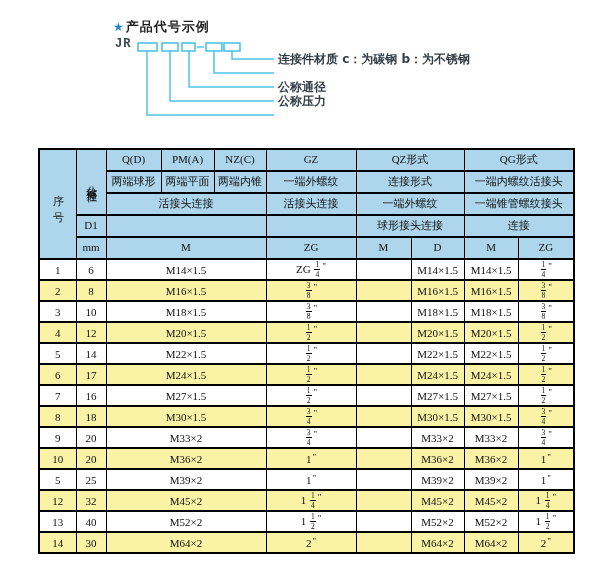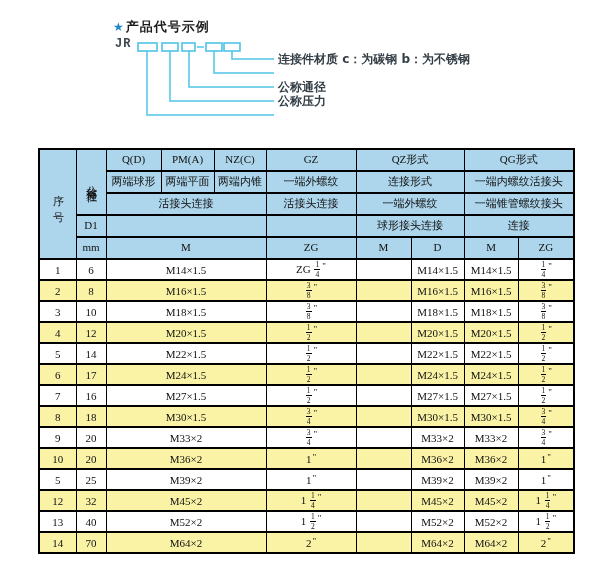--- a/index.html
+++ b/index.html
@@ -329,21 +329,21 @@
           <td></td>
           <td>M52×2</td>
           <td>M52×2</td>
           <td>1 <span class="frac">
               <span class="fn">1</span>
               <span class="fd">2</span>
             </span><span class="inch">"</span></td>
         </tr>
         <tr class="alt">
           <td>14</td>
-          <td>70</td>
+          <td>30</td>
           <td colspan="3">M64×2</td>
           <td>2<span class="inch">"</span></td>
           <td></td>
           <td>M64×2</td>
           <td>M64×2</td>
           <td>2<span class="inch">"</span></td>
         </tr>
       </tbody>
   </table>
 

